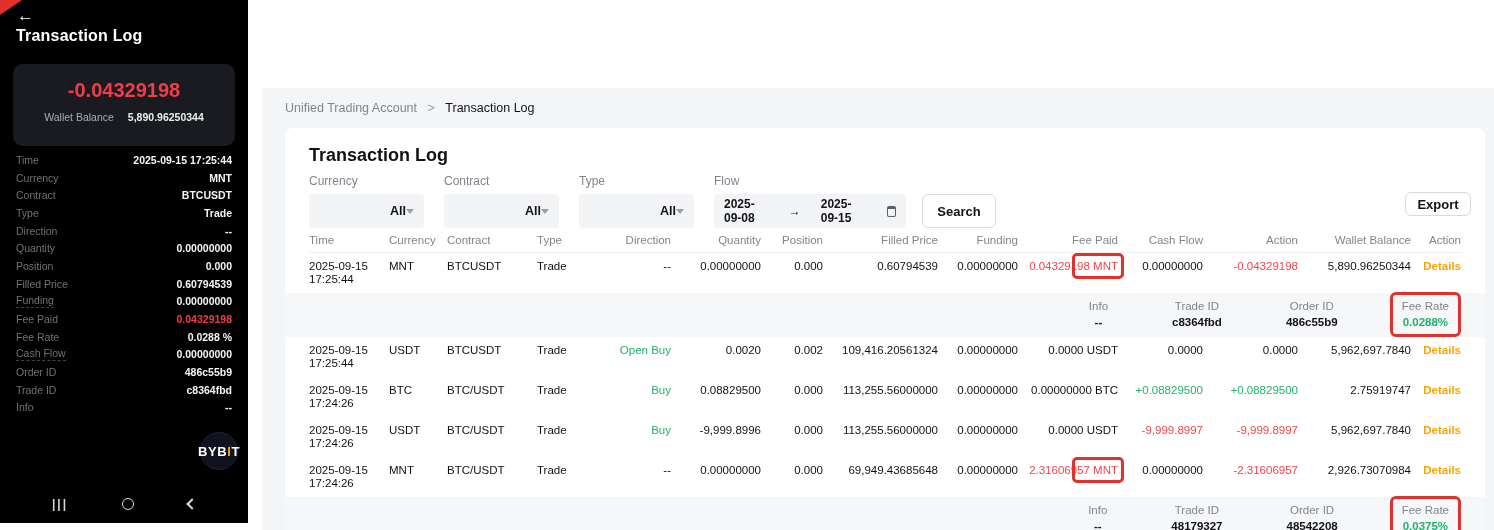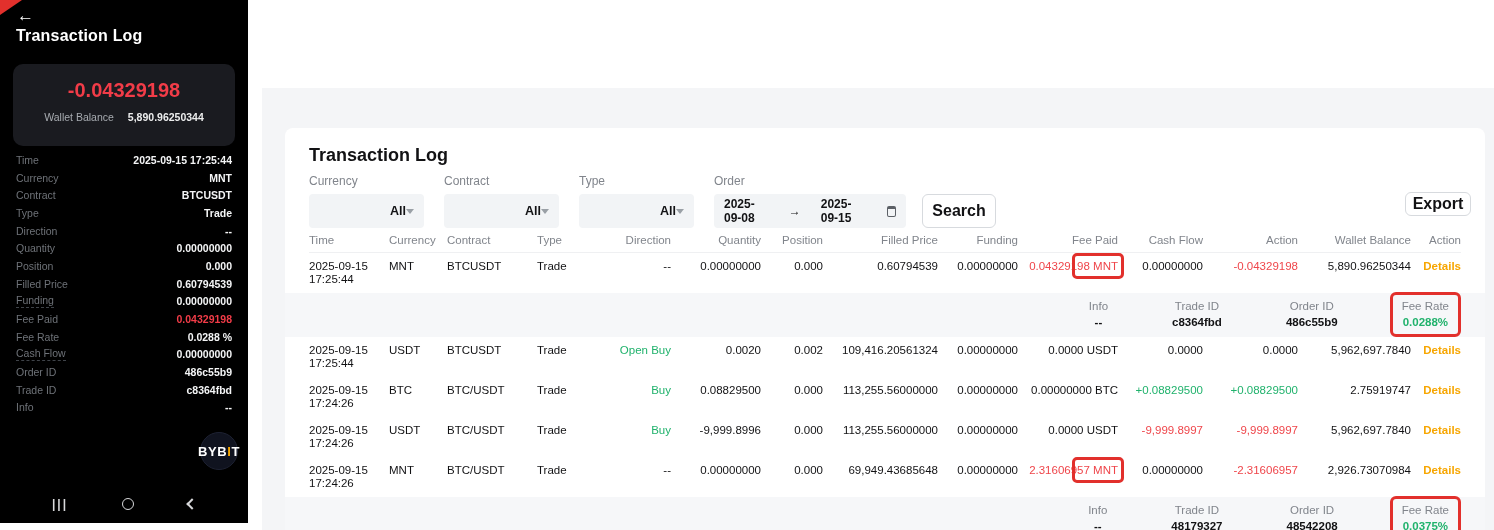--- a/index.html
+++ b/index.html
@@ -49,21 +49,21 @@
 
   .filters { position:absolute; left:24px; top:46px; display:flex; gap:20px; align-items:flex-end; }
   .fgroup .flabel { display:block; font-size:12px; color:#81858c; margin-bottom:6px; }
   .select, .datebox { height:34px; background:#f2f4f6; border-radius:4px; display:flex; align-items:center;
     padding:0 10px; font-size:12.5px; font-weight:600; color:#121214; cursor:pointer; }
   .select { width:115px; justify-content:flex-end; }
   .caret { width:0; height:0; border-left:4px solid transparent; border-right:4px solid transparent;
     border-top:5px solid #9aa0a6; }
   .datebox { width:192px; gap:20px; font-size:12px; }
   .cal-icon { width:11px; height:11px; border:1.3px solid #5c6066; border-top-width:3px; border-radius:2px; margin-left:2px; }
-  .btn { background:#fff; border:1px solid #d7dade; border-radius:6px; font-weight:700; font-size:16px;
+  .btn { background:#fff; border:1px solid #d7dade; border-radius:6px; font-weight:700; font-size:13px;
     color:#121214; display:flex; align-items:center; justify-content:center; cursor:pointer; }
   .search-btn { width:74px; height:34px; margin-left:-4px; }
   .export-btn { position:absolute; right:14px; top:64px; width:66px; height:24px; }
 
   .table { position:absolute; left:24px; top:100px; width:1152px; font-size:11.5px; }
   .thead, .trow { display:grid;
     grid-template-columns:80px 58px 90px 62px 72px 90px 62px 115px 80px 100px 85px 95px 113px 50px; }
   .thead { height:25px; align-items:center; color:#81858c; border-bottom:1px solid #eff0f2; font-size:11.5px; }
   .trow { padding:7px 0; color:#121214; font-weight:500; }
   .r { text-align:right; }
@@ -173,20 +173,25 @@
     <span class="nav-recents">|||</span>
     <span class="nav-home"></span>
     <span class="nav-back"></span>
   </div>
 </div>
 <div class="corner-marker"></div>
 
 <div class="web">
   <div class="web-bg"></div>
 
+  <div class="breadcrumb">
+    <span>Unified Trading Account</span>
+    <span class="crumb-sep">&gt;</span>
+    <span class="crumb-current">Transaction Log</span>
+  </div>
 
   <div class="card">
     <div class="card-title">Transaction Log</div>
 
     <div class="filters">
       <div class="fgroup">
         <span class="flabel">Currency</span>
         <div class="select">
           <span>All</span>
           <span class="caret"></span>
@@ -200,21 +205,21 @@
         </div>
       </div>
       <div class="fgroup">
         <span class="flabel">Type</span>
         <div class="select">
           <span>All</span>
           <span class="caret"></span>
         </div>
       </div>
       <div class="fgroup">
-        <span class="flabel">Order</span>
+        <span class="flabel">Flow</span>
         <div class="datebox">
           <span>2025-09-08</span>
           <span>→</span>
           <span>2025-09-15</span>
           <span class="cal-icon"></span>
         </div>
       </div>
       <button class="btn search-btn">Search</button>
     </div>
 

